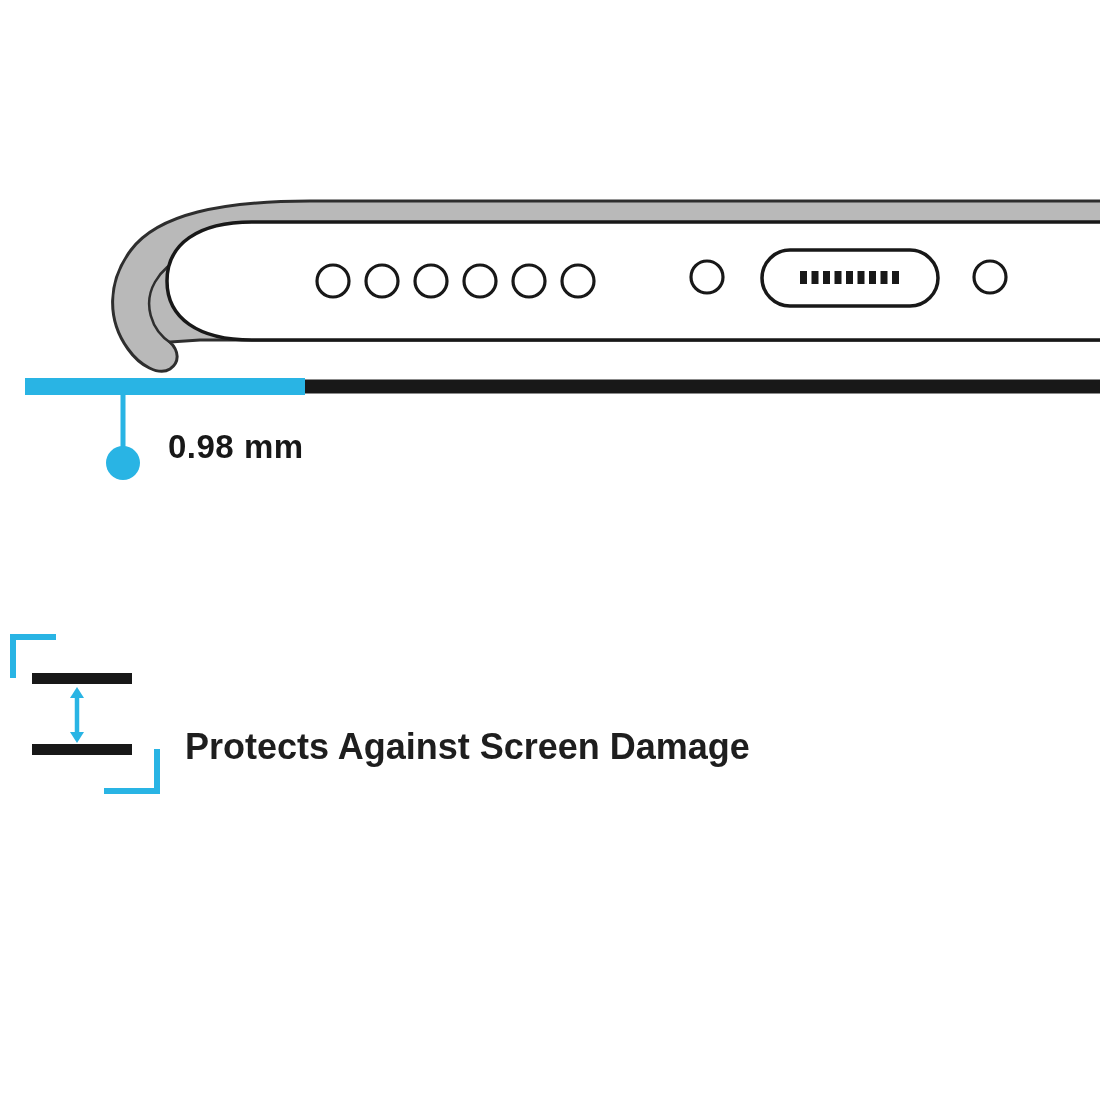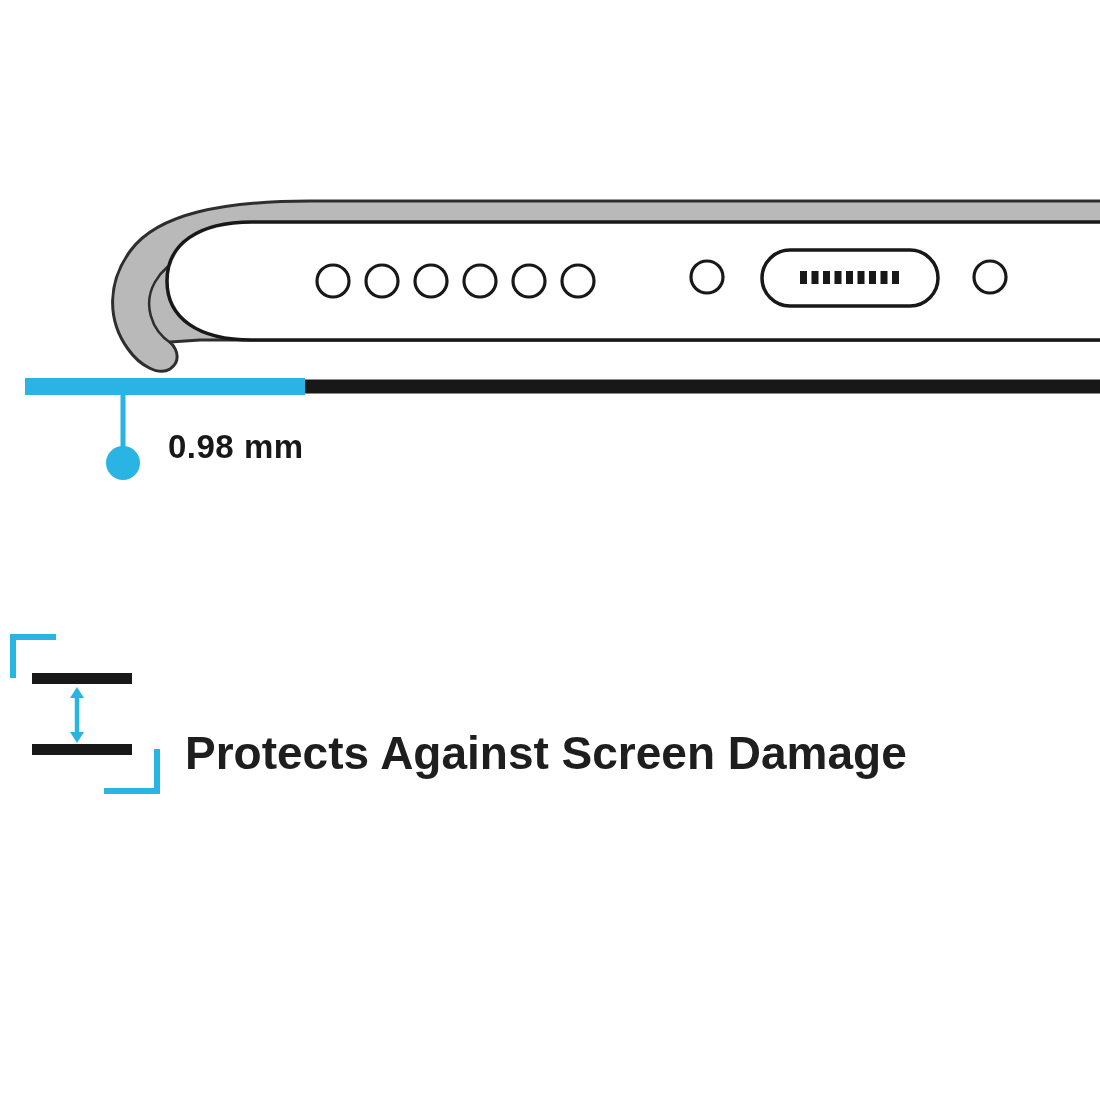--- a/index.html
+++ b/index.html
@@ -44,21 +44,21 @@
     top:636px;
     font-size:66px;
     font-weight:bold;
     letter-spacing:-1px;
     color:var(--ink-black);
   }
   .feature-subtitle{
     position:absolute;
     left:185px;
     top:726px;
-    font-size:46px;
+    font-size:36px;
     font-weight:bold;
     letter-spacing:0px;
     color:#1e1e1e;
   }
 </style>
 </head>
 <body>
 
 <div class="canvas">
 

